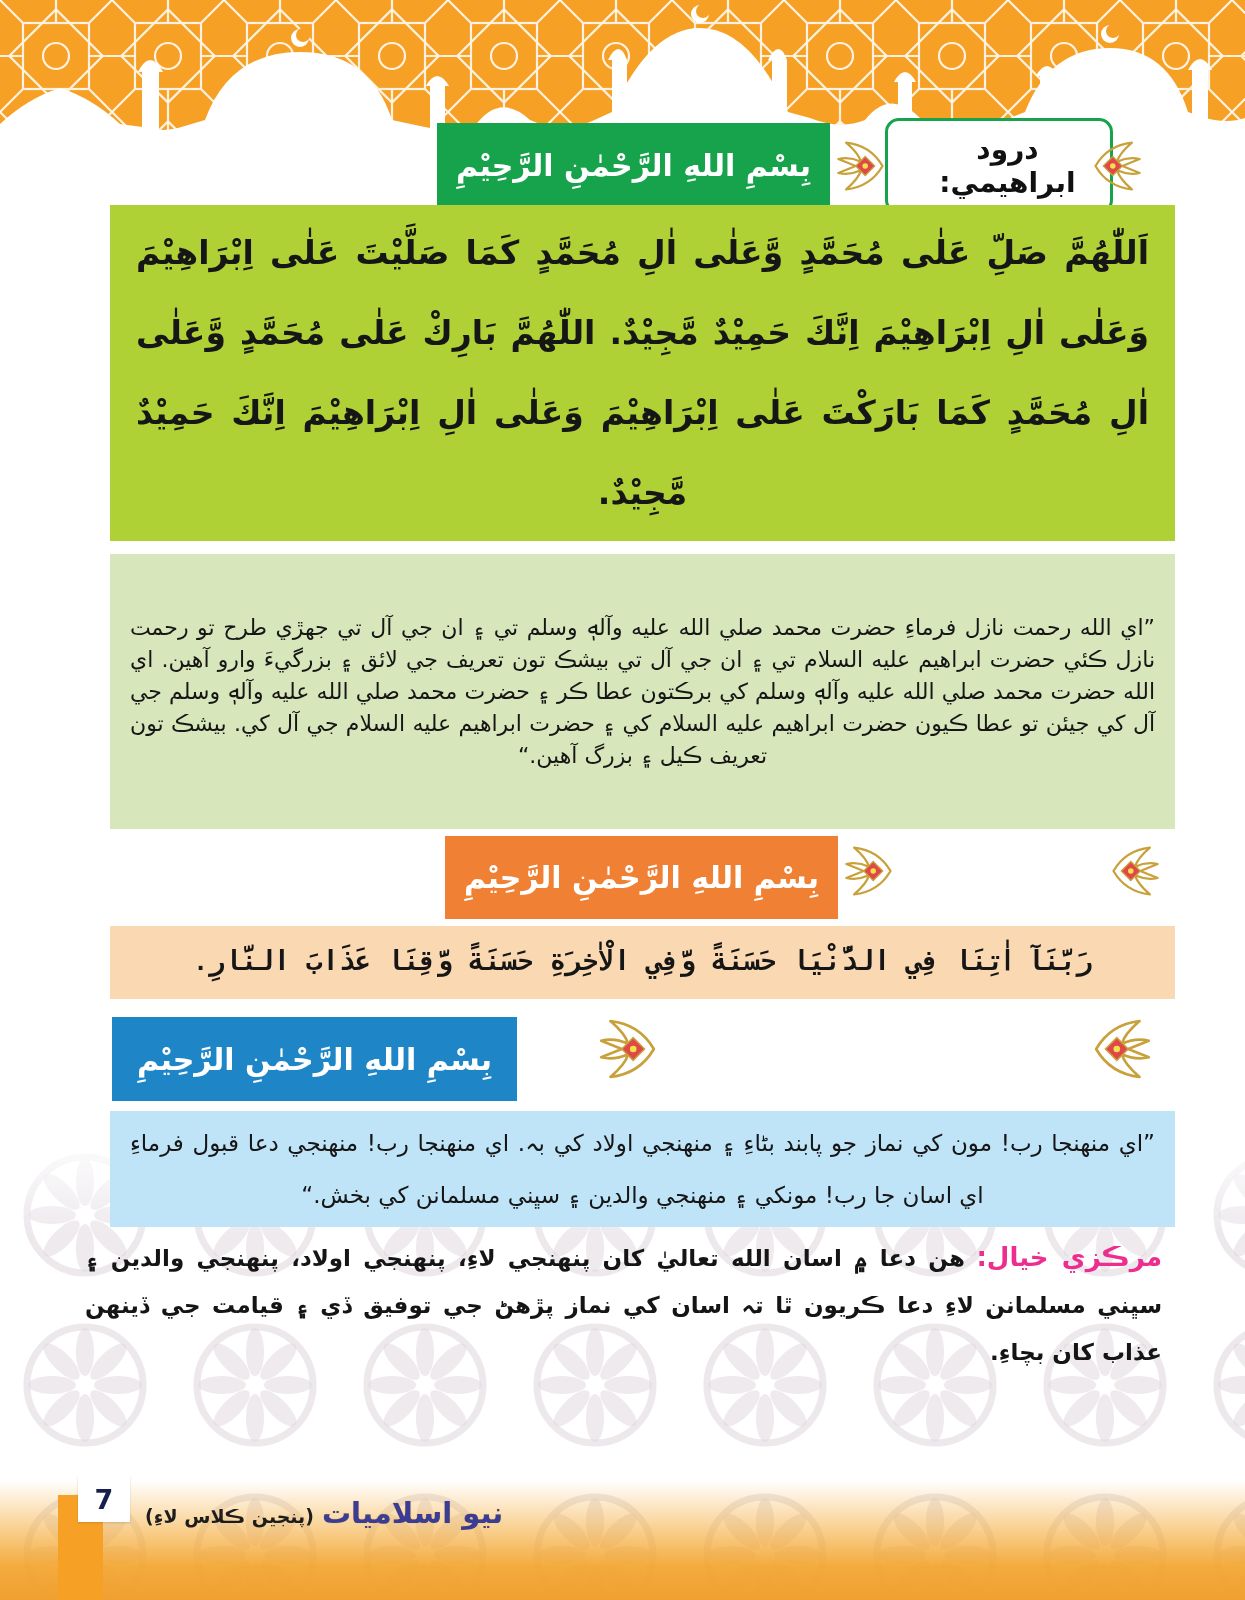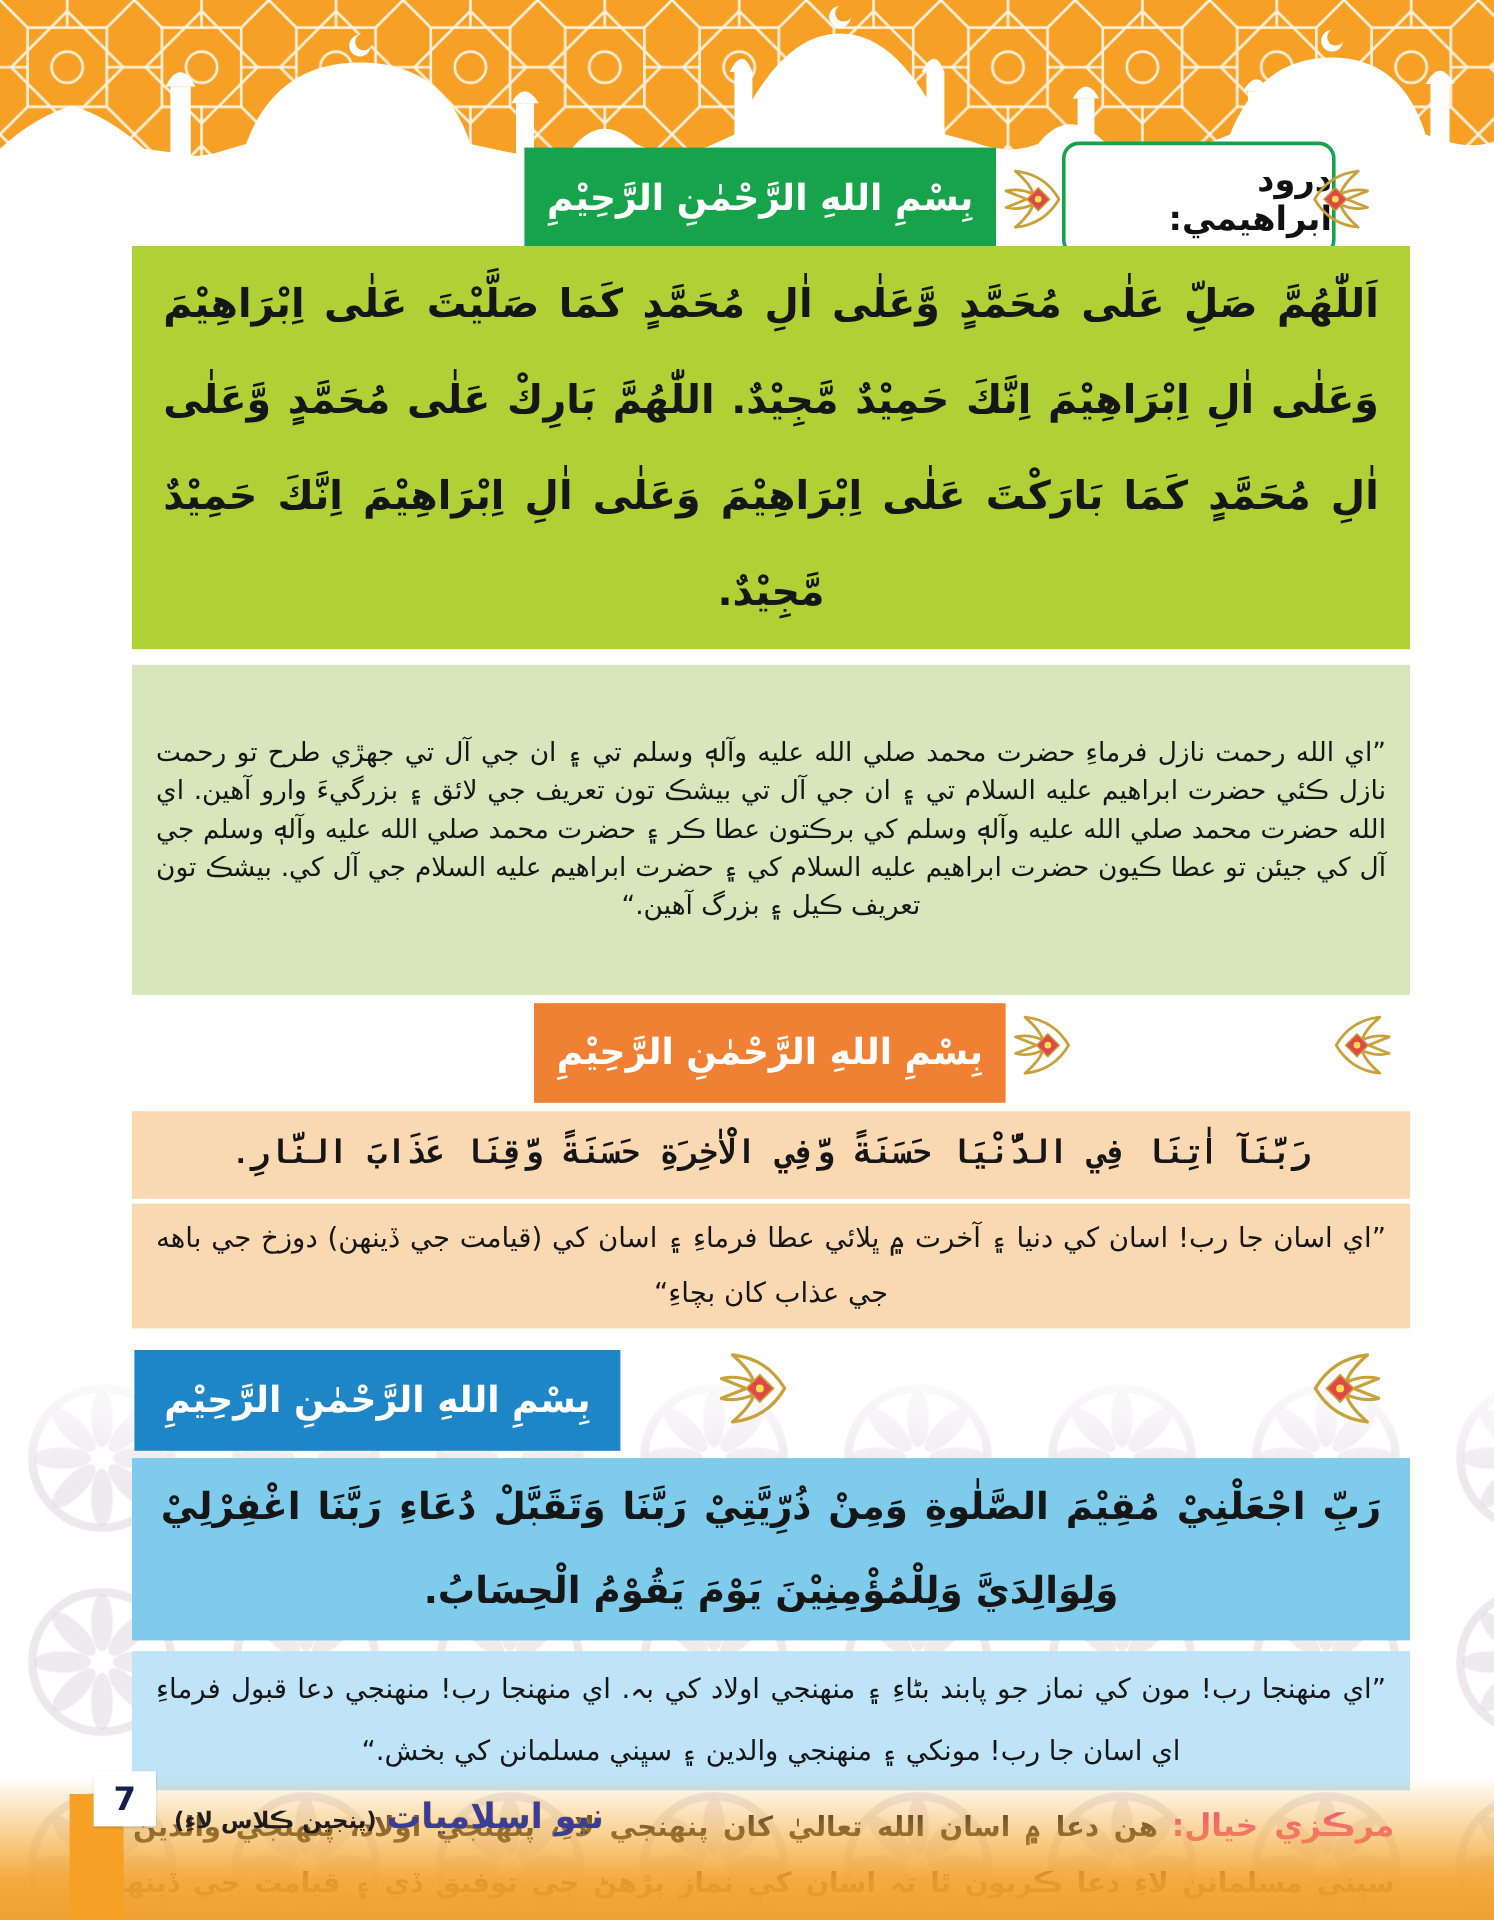--- a/index.html
+++ b/index.html
@@ -12,21 +12,21 @@
   
   .bg-pattern{position:absolute;left:0;top:1130px;width:1245px;height:470px;z-index:0;
     -webkit-mask-image:linear-gradient(to bottom,transparent,black 22%);
     mask-image:linear-gradient(to bottom,transparent,black 22%);}
   .content{position:absolute;left:0;top:0;width:1245px;z-index:2;}
   .footer{position:absolute;left:0;bottom:0;width:1245px;height:120px;z-index:3;
     background:linear-gradient(180deg,rgba(246,197,116,0) 0%,rgba(245,176,66,0.55) 38%,rgba(243,164,45,0.92) 72%,var(--band_orange_deep) 100%);}
   
   .top-band{position:relative;width:1245px;height:175px;}
   
-  .hrow{position:relative;width:1203px;}
+  .hrow{position:relative;width:1203px;text-align:center;}
   .row1{height:90px;margin-top:-57px;}
   .row2{height:90px;margin-top:0px;}
   .row3{height:95px;margin-top:8px;}
   .banner{position:absolute;display:flex;align-items:center;justify-content:center;
     color:#fff;font-size:30px;font-weight:bold;direction:rtl;}
   .row1 .banner{left:437px;top:5px;width:393px;height:84px;background:var(--green_banner);}
   .row2 .banner{left:445px;top:7px;width:393px;height:83px;background:var(--orange_banner);}
   .row3 .banner{left:112px;top:10px;width:405px;height:84px;background:var(--blue_banner);}
   .hbox{position:absolute;background:#fff;border:3px solid var(--green_banner);border-radius:14px;
     display:flex;align-items:center;justify-content:center;direction:rtl;
@@ -191,39 +191,33 @@
       </svg>
     <svg class="orn" style="left:1110px;top:14px" width="52" height="56" viewBox="0 0 60 64">
         <use href="#flourish"></use>
       </svg>
   </div>
 
   <div class="block arabic b-peach">
     <p>رَبَّنَآ اٰتِنَا فِي الدُّنْيَا حَسَنَةً وَّفِي الْاٰخِرَةِ حَسَنَةً وَّقِنَا عَذَابَ النَّارِ.</p>
   </div>
 
-  <div class="block trans t-peach">
-    <p>”اي اسان جا رب! اسان کي دنيا ۽ آخرت ۾ ڀلائي عطا فرماءِ ۽ اسان کي (قيامت جي ڏينهن) دوزخ جي باهه جي عذاب کان بچاءِ“</p>
-  </div>
 
   <div class="hrow row3">
     <div class="banner">
       <span>بِسْمِ اللهِ الرَّحْمٰنِ الرَّحِيْمِ</span>
     </div>
     <svg class="orn flip" style="left:596px;top:8px" width="62" height="68" viewBox="0 0 60 64">
         <use href="#flourish"></use>
       </svg>
     <svg class="orn" style="left:1092px;top:8px" width="62" height="68" viewBox="0 0 60 64">
         <use href="#flourish"></use>
       </svg>
   </div>
 
-  <div class="block arabic b-blue">
-    <p>رَبِّ اجْعَلْنِيْ مُقِيْمَ الصَّلٰوةِ وَمِنْ ذُرِّيَّتِيْ رَبَّنَا وَتَقَبَّلْ دُعَاءِ رَبَّنَا اغْفِرْلِيْ وَلِوَالِدَيَّ وَلِلْمُؤْمِنِيْنَ يَوْمَ يَقُوْمُ الْحِسَابُ.</p>
-  </div>
 
   <div class="block trans t-blue">
     <p>”اي منهنجا رب! مون کي نماز جو پابند بڻاءِ ۽ منهنجي اولاد کي بہ. اي منهنجا رب! منهنجي دعا قبول فرماءِ اي اسان جا رب! مونکي ۽ منهنجي والدين ۽ سڀني مسلمانن کي بخش.“</p>
   </div>
 
   <div class="central">
     <span class="lbl">مرڪزي خيال:</span>
     <span class="body">هن دعا ۾ اسان الله تعاليٰ کان پنهنجي لاءِ، پنهنجي اولاد، پنهنجي والدين ۽ سڀني مسلمانن لاءِ دعا ڪريون ٿا تہ اسان کي نماز پڙهڻ جي توفيق ڏي ۽ قيامت جي ڏينهن عذاب کان بچاءِ.</span>
   </div>
 

